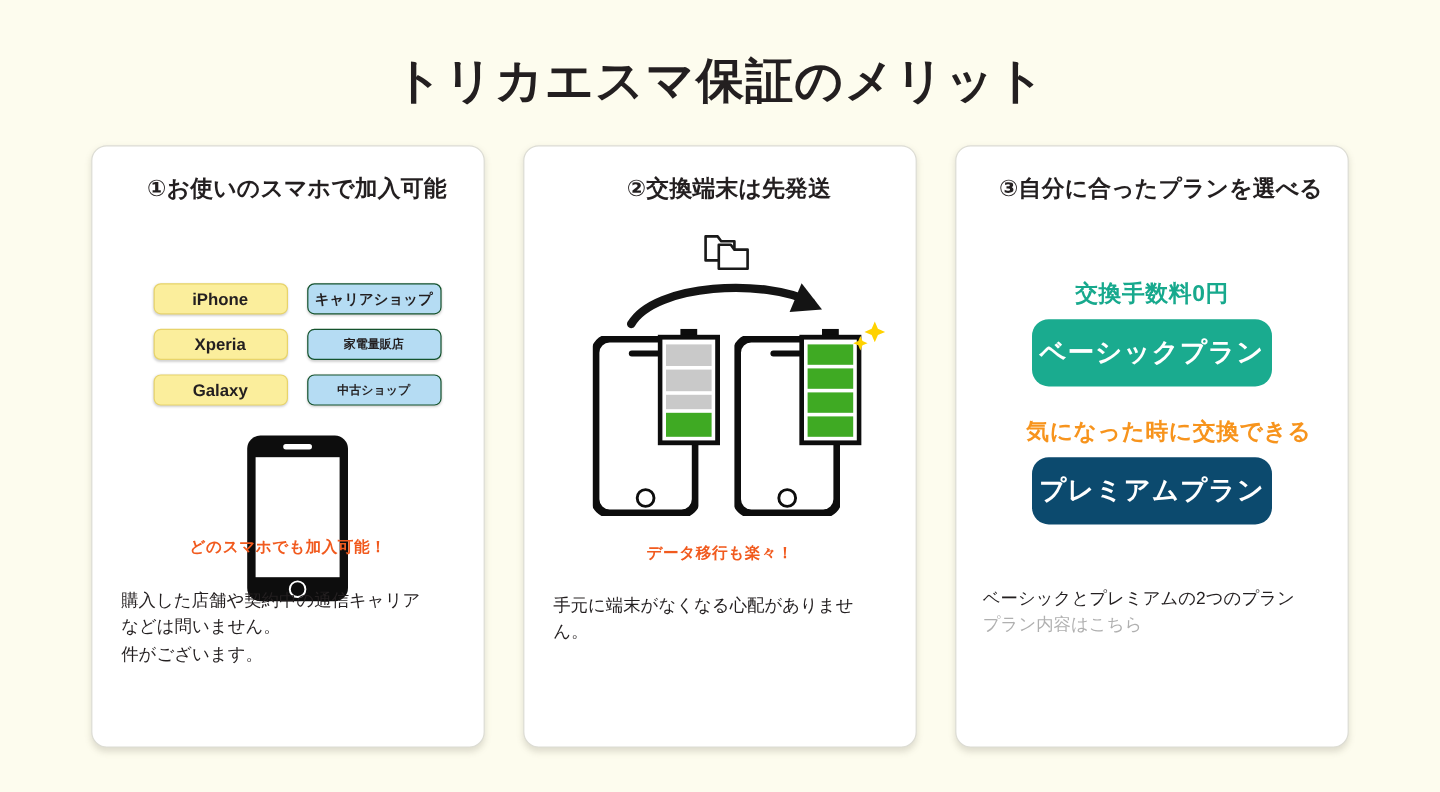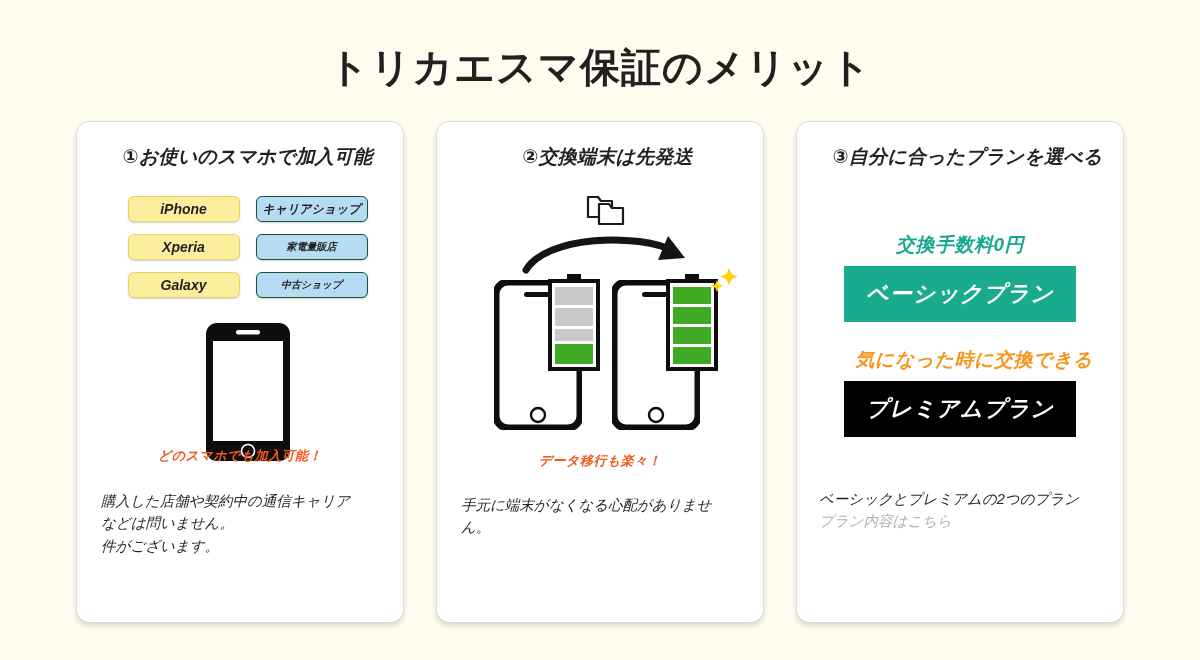--- a/index.html
+++ b/index.html
@@ -28,38 +28,37 @@
   }
   .card {
     width: 328px;
     height: 502px;
     background: #ffffff;
     border: 1px solid #dcdcd4;
     border-radius: 13px;
     box-shadow: 0 3px 5px rgba(120,115,95,0.22);
     position: relative;
     padding: 22px 9px 0 24px;
-    font-style: italic;
   }
   .card-heading {
     text-align: center;
     font-size: 19px;
     font-weight: bold;
     color: #231f20;
     letter-spacing: 0.2px;
   }
 
   
   .tag-grid {
     display: flex;
     justify-content: center;
     gap: 16px;
     margin-top: 26px;
   }
-  .tag-col { display: flex; flex-direction: column; gap: 12px; }
+  .tag-col { display: flex; flex-direction: column; gap: 12px; margin-top: 40px; }
   .tag {
     width: 112px; height: 26px;
     border-radius: 6px;
     font-size: 14px; font-weight: bold;
     display: flex; align-items: center; justify-content: center;
     box-shadow: 0 1px 2px rgba(0,0,0,0.18);
     color: #231f20;
   }
   .tag.yellow { background: #fbee9c; border: 1px solid #e8d46a; }
   .tag.blue   { background: #b5dcf3; border: 1px solid #14532d; font-size: 12px; }
@@ -93,30 +92,30 @@
   
   .plan-label {
     text-align: center;
     font-size: 19px;
     font-weight: bold;
     letter-spacing: 0.5px;
   }
   .plan-label.teal { color: #17a98d; }
   .plan-label.orange { color: #f7941d; margin-left: 28px; }
   .plan-btn {
-    width: 232px; height: 56px;
+    width: 200px; height: 56px;
     margin: 8px auto 0 auto;
-    border-radius: 0;
+    border-radius: 14px;
     display: flex; align-items: center; justify-content: center;
     color: #ffffff;
     font-size: 22px; font-weight: bold;
     letter-spacing: 1px;
   }
   .plan-btn.teal   { background: #1aab8f; }
-  .plan-btn.orange { background: #000000; }
+  .plan-btn.orange { background: #0c4a6e; }
   .c3-plan1 { position: absolute; left: 0; right: 0; top: 110px; }
   .c3-plan2 { position: absolute; left: 0; right: 0; top: 225px; }
   .c3-body  { position: absolute; left: 22px; right: 16px; top: 366px; }
 </style>
 </head>
 <body>
 
 <div class="page">
 
   <h1 class="page-title">トリカエスマ保証のメリット</h1>

